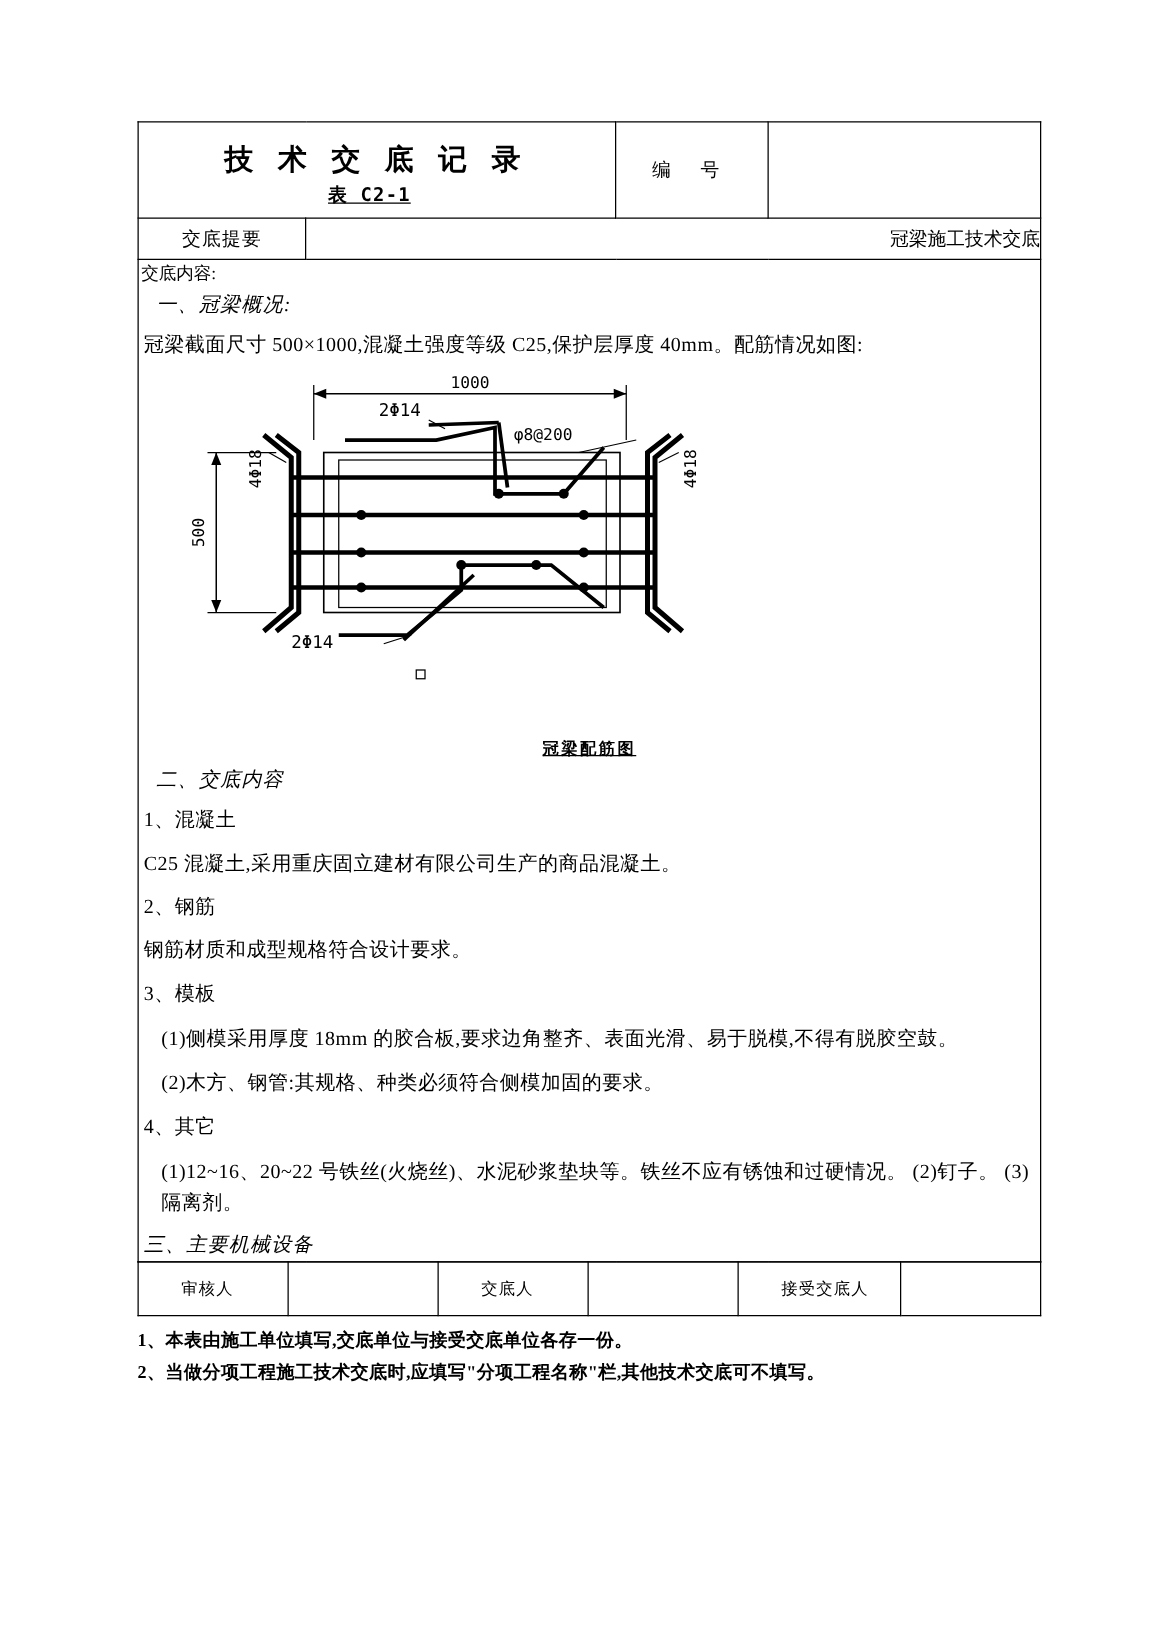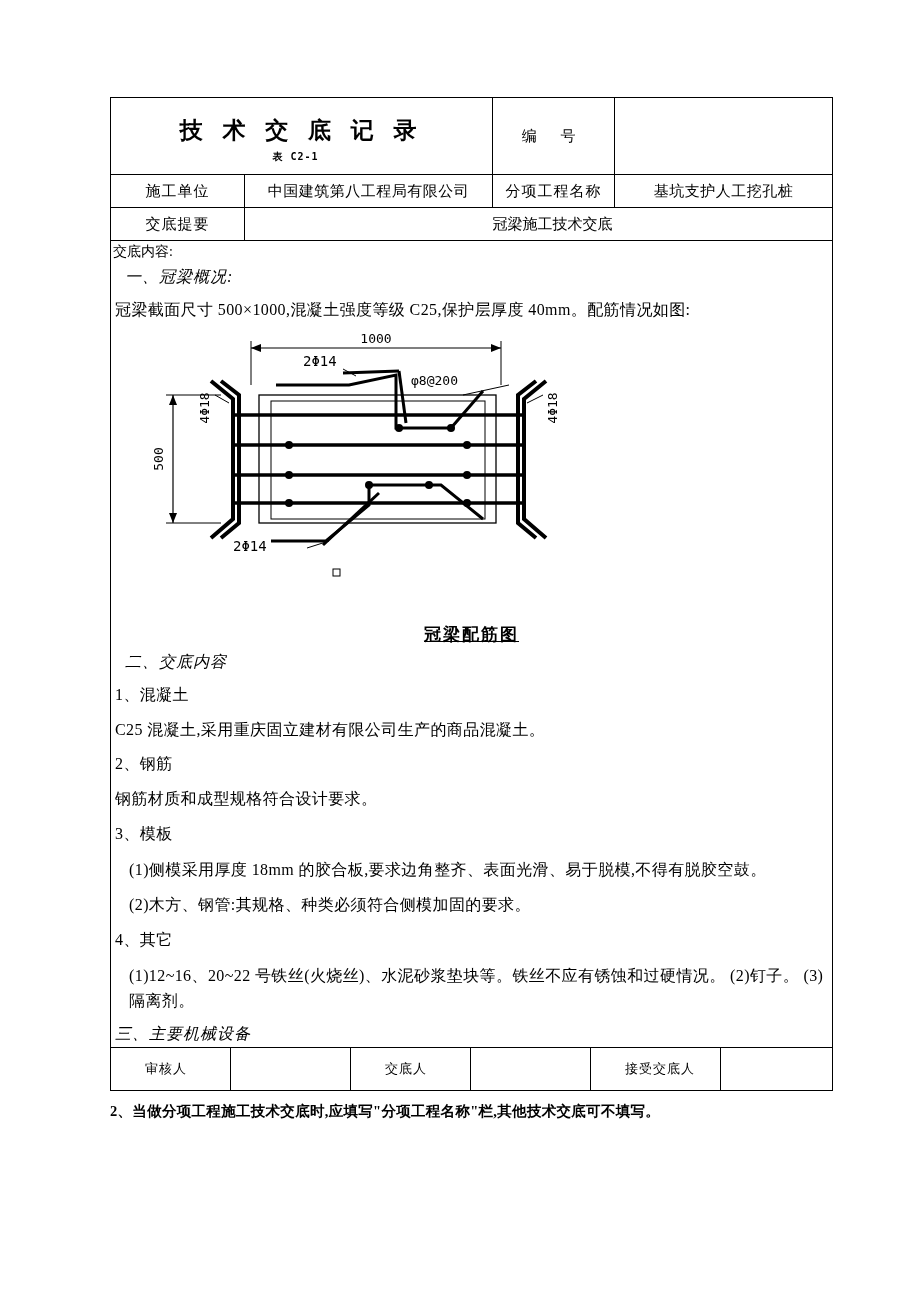--- a/index.html
+++ b/index.html
@@ -43,26 +43,27 @@
     position: relative;
   }
   .doc-title {
     font-size: 23px;
     font-weight: bold;
     letter-spacing: 7px;
     font-family: "Liberation Serif", "DejaVu Serif", serif;
     margin-top: 6px;
   }
   .doc-subtitle {
-    font-size: 10px;
+    font-size: 15px;
     font-weight: bold;
     font-family: "DejaVu Sans Mono", monospace;
     letter-spacing: 1px;
     margin-top: 4px;
     margin-left: -12px;
+    text-decoration: underline;
   }
   .num-label {
     text-align: center;
     font-size: 15px;
     letter-spacing: 10px;
     padding-left: 8px;
     margin-left: 20px;
   }
   .row-cell {
     height: 33px;
@@ -101,21 +102,21 @@
     line-height: 1.6;
     letter-spacing: 0.4px;
   }
   .fig-wrap {
     position: relative;
     width: 100%;
     height: 290px;
   }
   .fig-caption {
     text-align: center;
-    font-size: 17px;
+    font-size: 13px;
     font-weight: bold;
     text-decoration: underline;
     margin: 0 0 6px 0;
     letter-spacing: 2px;
   }
   table.sign {
     border-collapse: collapse;
     width: 722px;
     table-layout: fixed;
     margin-top: -1px;
@@ -153,30 +154,24 @@
         <tr>
           <td class="title-cell" colspan="2">
             <div class="doc-title">技 术 交 底 记 录</div>
             <div class="doc-subtitle">表 C2-1</div>
           </td>
           <td class="num-label">编    号</td>
           <td></td>
         </tr>
 
 
-        <tr class="row-cell">
-          <td class="lbl">施工单位</td>
-          <td class="val">中国建筑第八工程局有限公司</td>
-          <td class="lbl">分项工程名称</td>
-          <td class="val">基坑支护人工挖孔桩</td>
-        </tr>
 
         <tr class="row-cell">
           <td class="lbl">交底提要</td>
-          <td colspan="3" style="text-align:center; padding-left:28px;">冠梁施工技术交底</td>
+          <td colspan="3" style="text-align:right; padding-left:28px;">冠梁施工技术交底</td>
         </tr>
 
         <tr>
           <td colspan="4" class="content-cell">
 
             <div class="c-lead">交底内容:</div>
             <div class="c-head">一、冠梁概况:</div>
             <div class="c-para">冠梁截面尺寸 500×1000,混凝土强度等级 C25,保护层厚度 40mm。配筋情况如图:</div>
 
             <div class="fig-wrap">
@@ -284,17 +279,18 @@
           <td></td>
           <td>交底人</td>
           <td></td>
           <td>接受交底人</td>
           <td></td>
         </tr>
       </tbody>
     </table>
 
     <div class="notes">
+      <div>1、本表由施工单位填写,交底单位与接受交底单位各存一份。</div>
       <div>2、当做分项工程施工技术交底时,应填写"分项工程名称"栏,其他技术交底可不填写。</div>
     </div>
 
   </div>
 </div>
 
 </body></html>

